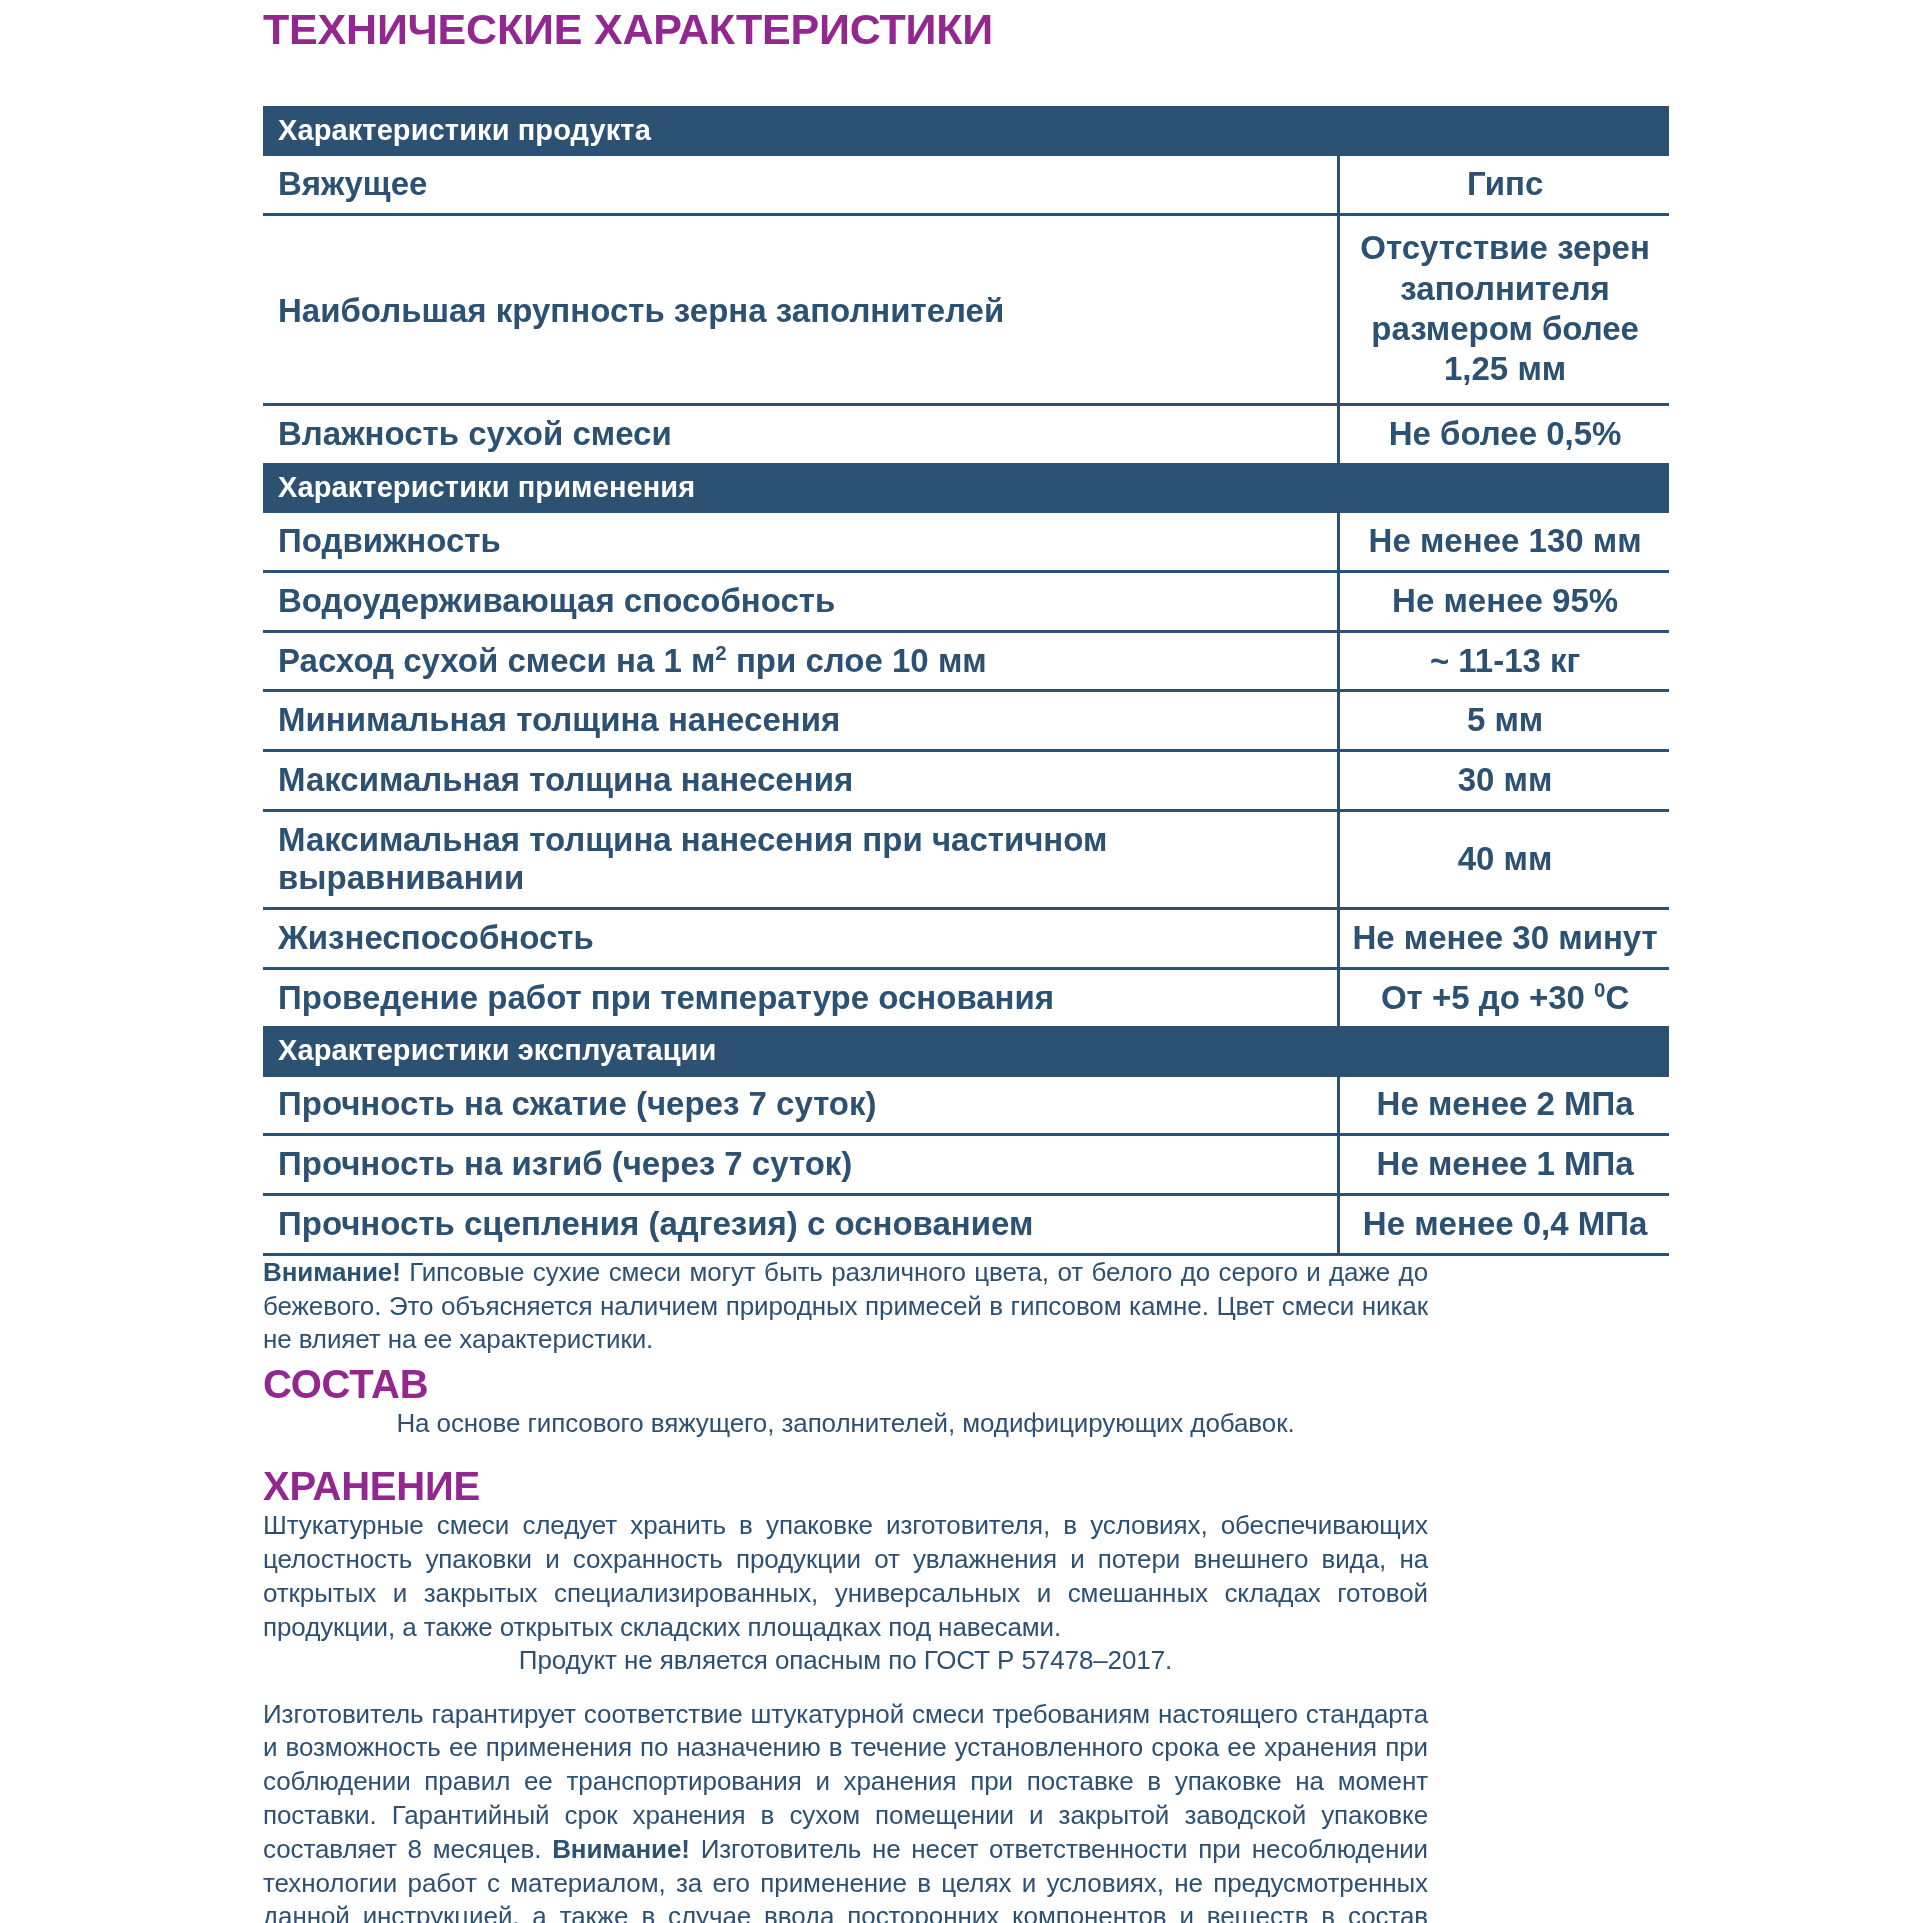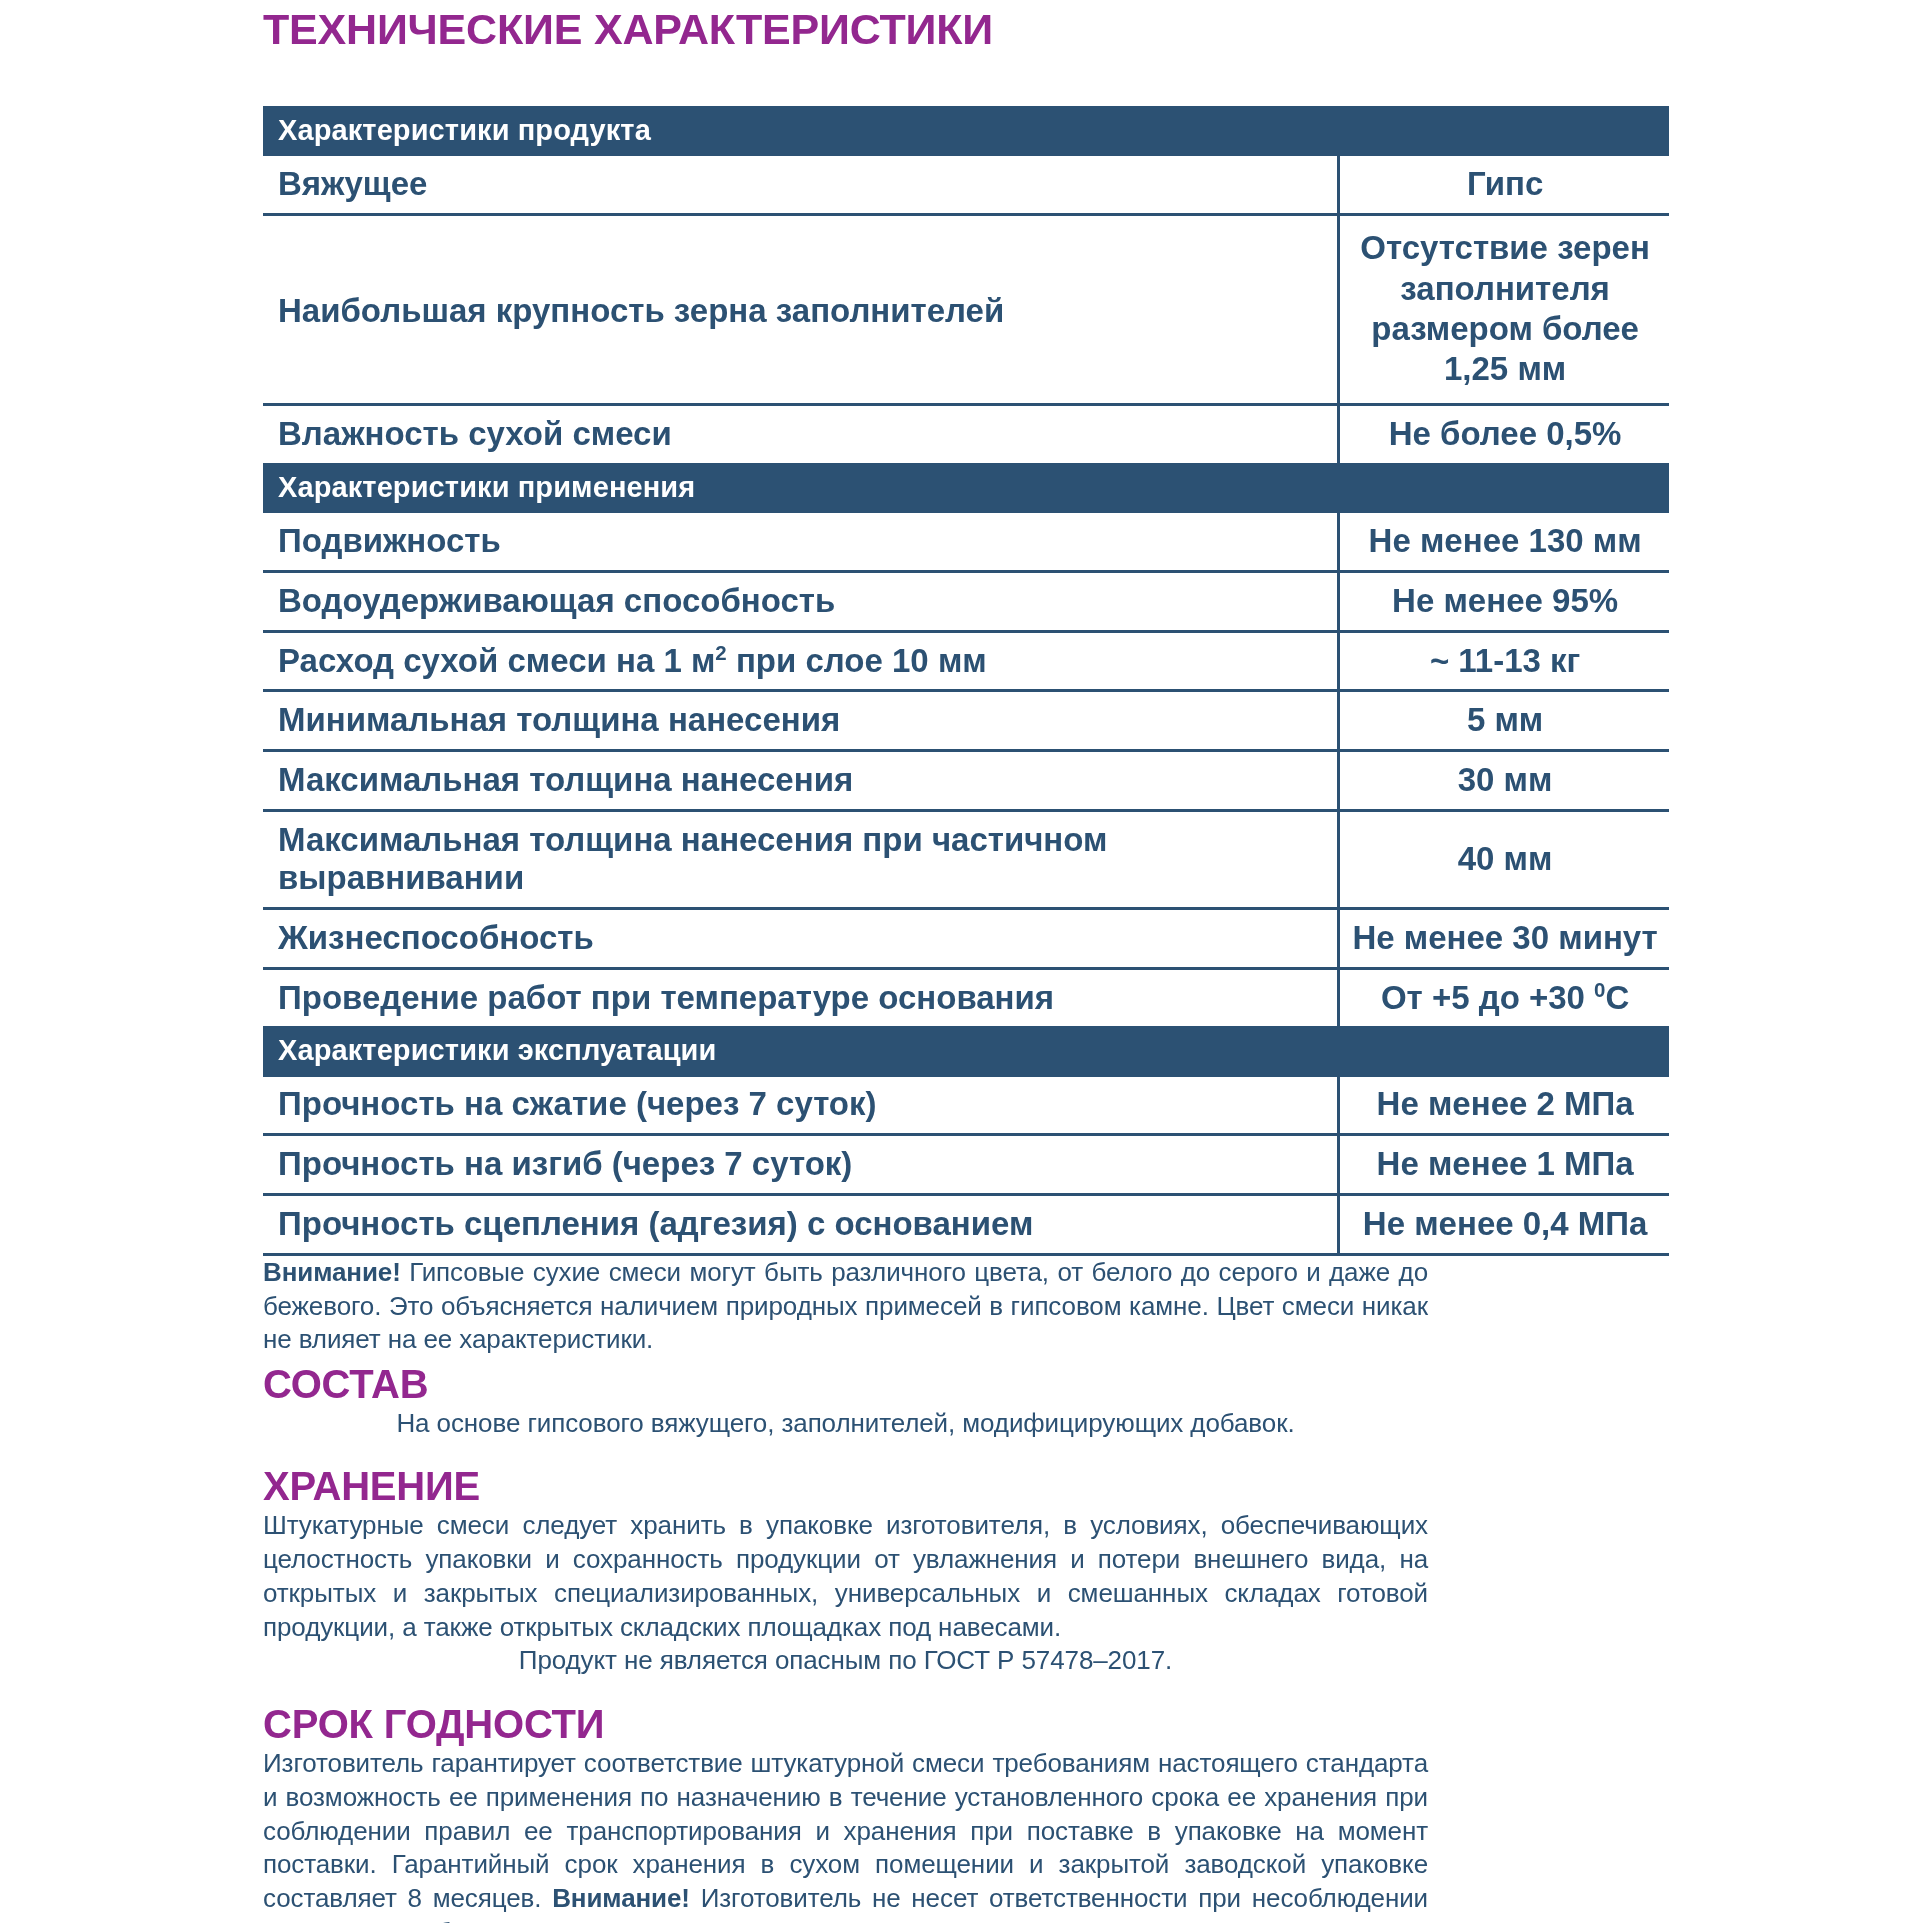--- a/index.html
+++ b/index.html
@@ -215,17 +215,16 @@
   <p class="body-text tight">На основе гипсового вяжущего, заполнителей, модифицирующих добавок.</p>
 
   <div class="gap-md"></div>
 
   <h2 class="h-major h-sub">ХРАНЕНИЕ</h2>
   <p class="body-text">Штукатурные смеси следует хранить в упаковке изготовителя, в условиях, обеспечивающих целостность упаковки и сохранность продукции от увлажнения и потери внешнего вида, на открытых и закрытых специализированных, универсальных и смешанных складах готовой продукции, а также открытых складских площадках под навесами.</p>
   <p class="body-text tight">Продукт не является опасным по ГОСТ Р 57478–2017.</p>
 
   <div class="gap-md"></div>
 
-  <h2 class="h-major h-sub">СРОК ГОДНОСТИ</h2>
   <p class="body-text"><span>Изготовитель гарантирует соответствие штукатурной смеси требованиям настоящего стандарта и возможность ее применения по назначению в течение установленного срока ее хранения при соблюдении правил ее транспортирования и хранения при поставке в упаковке на момент поставки. Гарантийный срок хранения в сухом помещении и закрытой заводской упаковке составляет 8 месяцев. </span><b>Внимание!</b><span> Изготовитель не несет ответственности при несоблюдении технологии работ с материалом, за его применение в целях и условиях, не предусмотренных данной инструкцией, а также в случае ввода посторонних компонентов и веществ в состав продукта.</span></p>
 
 </div>
 
 
 </body></html>

